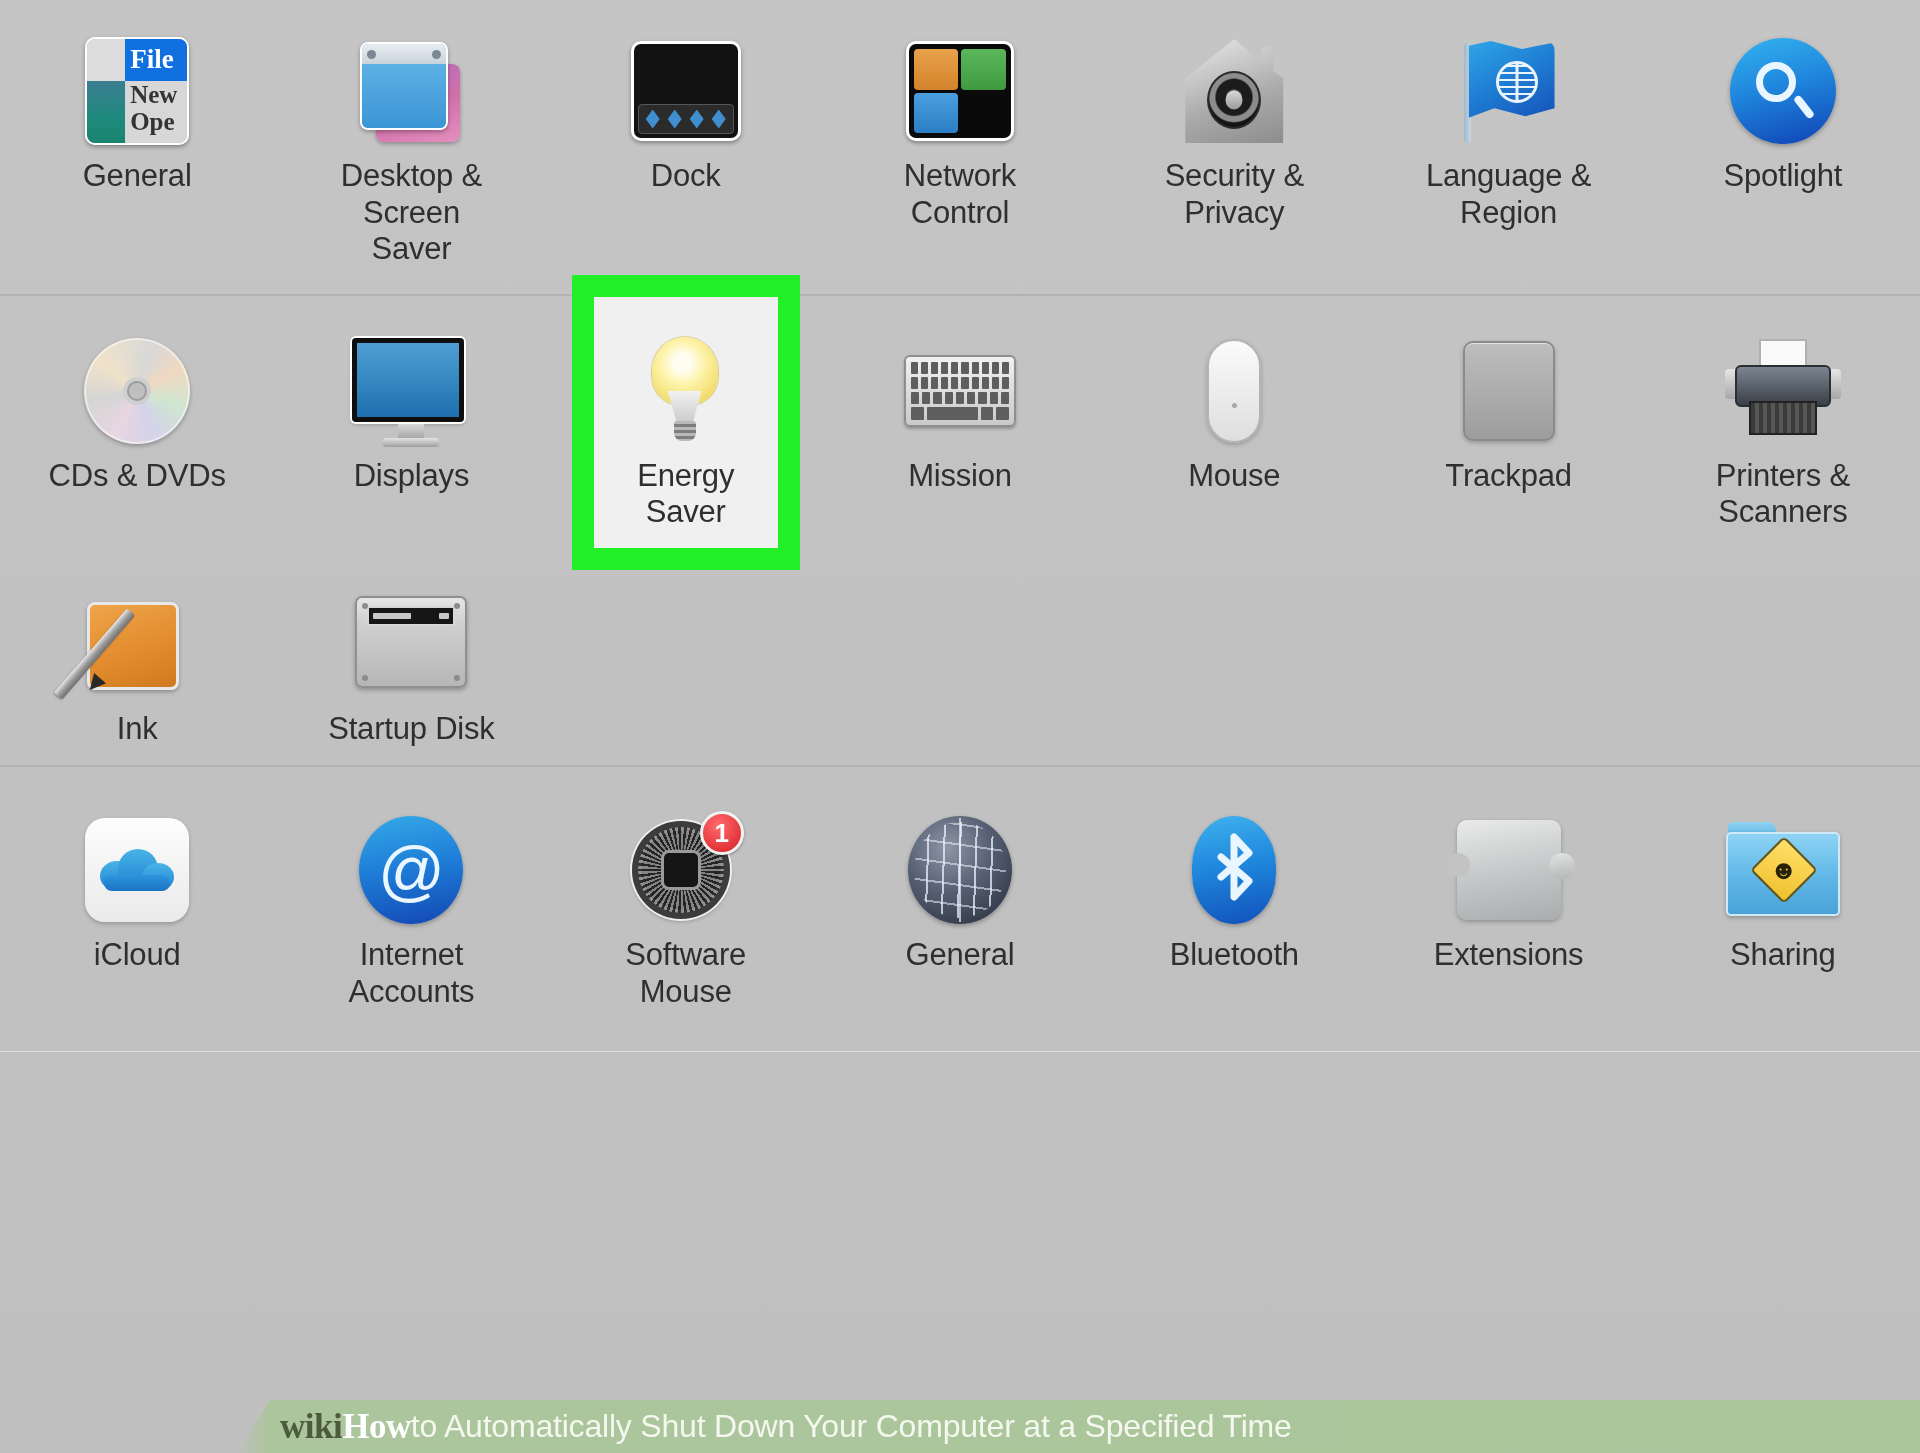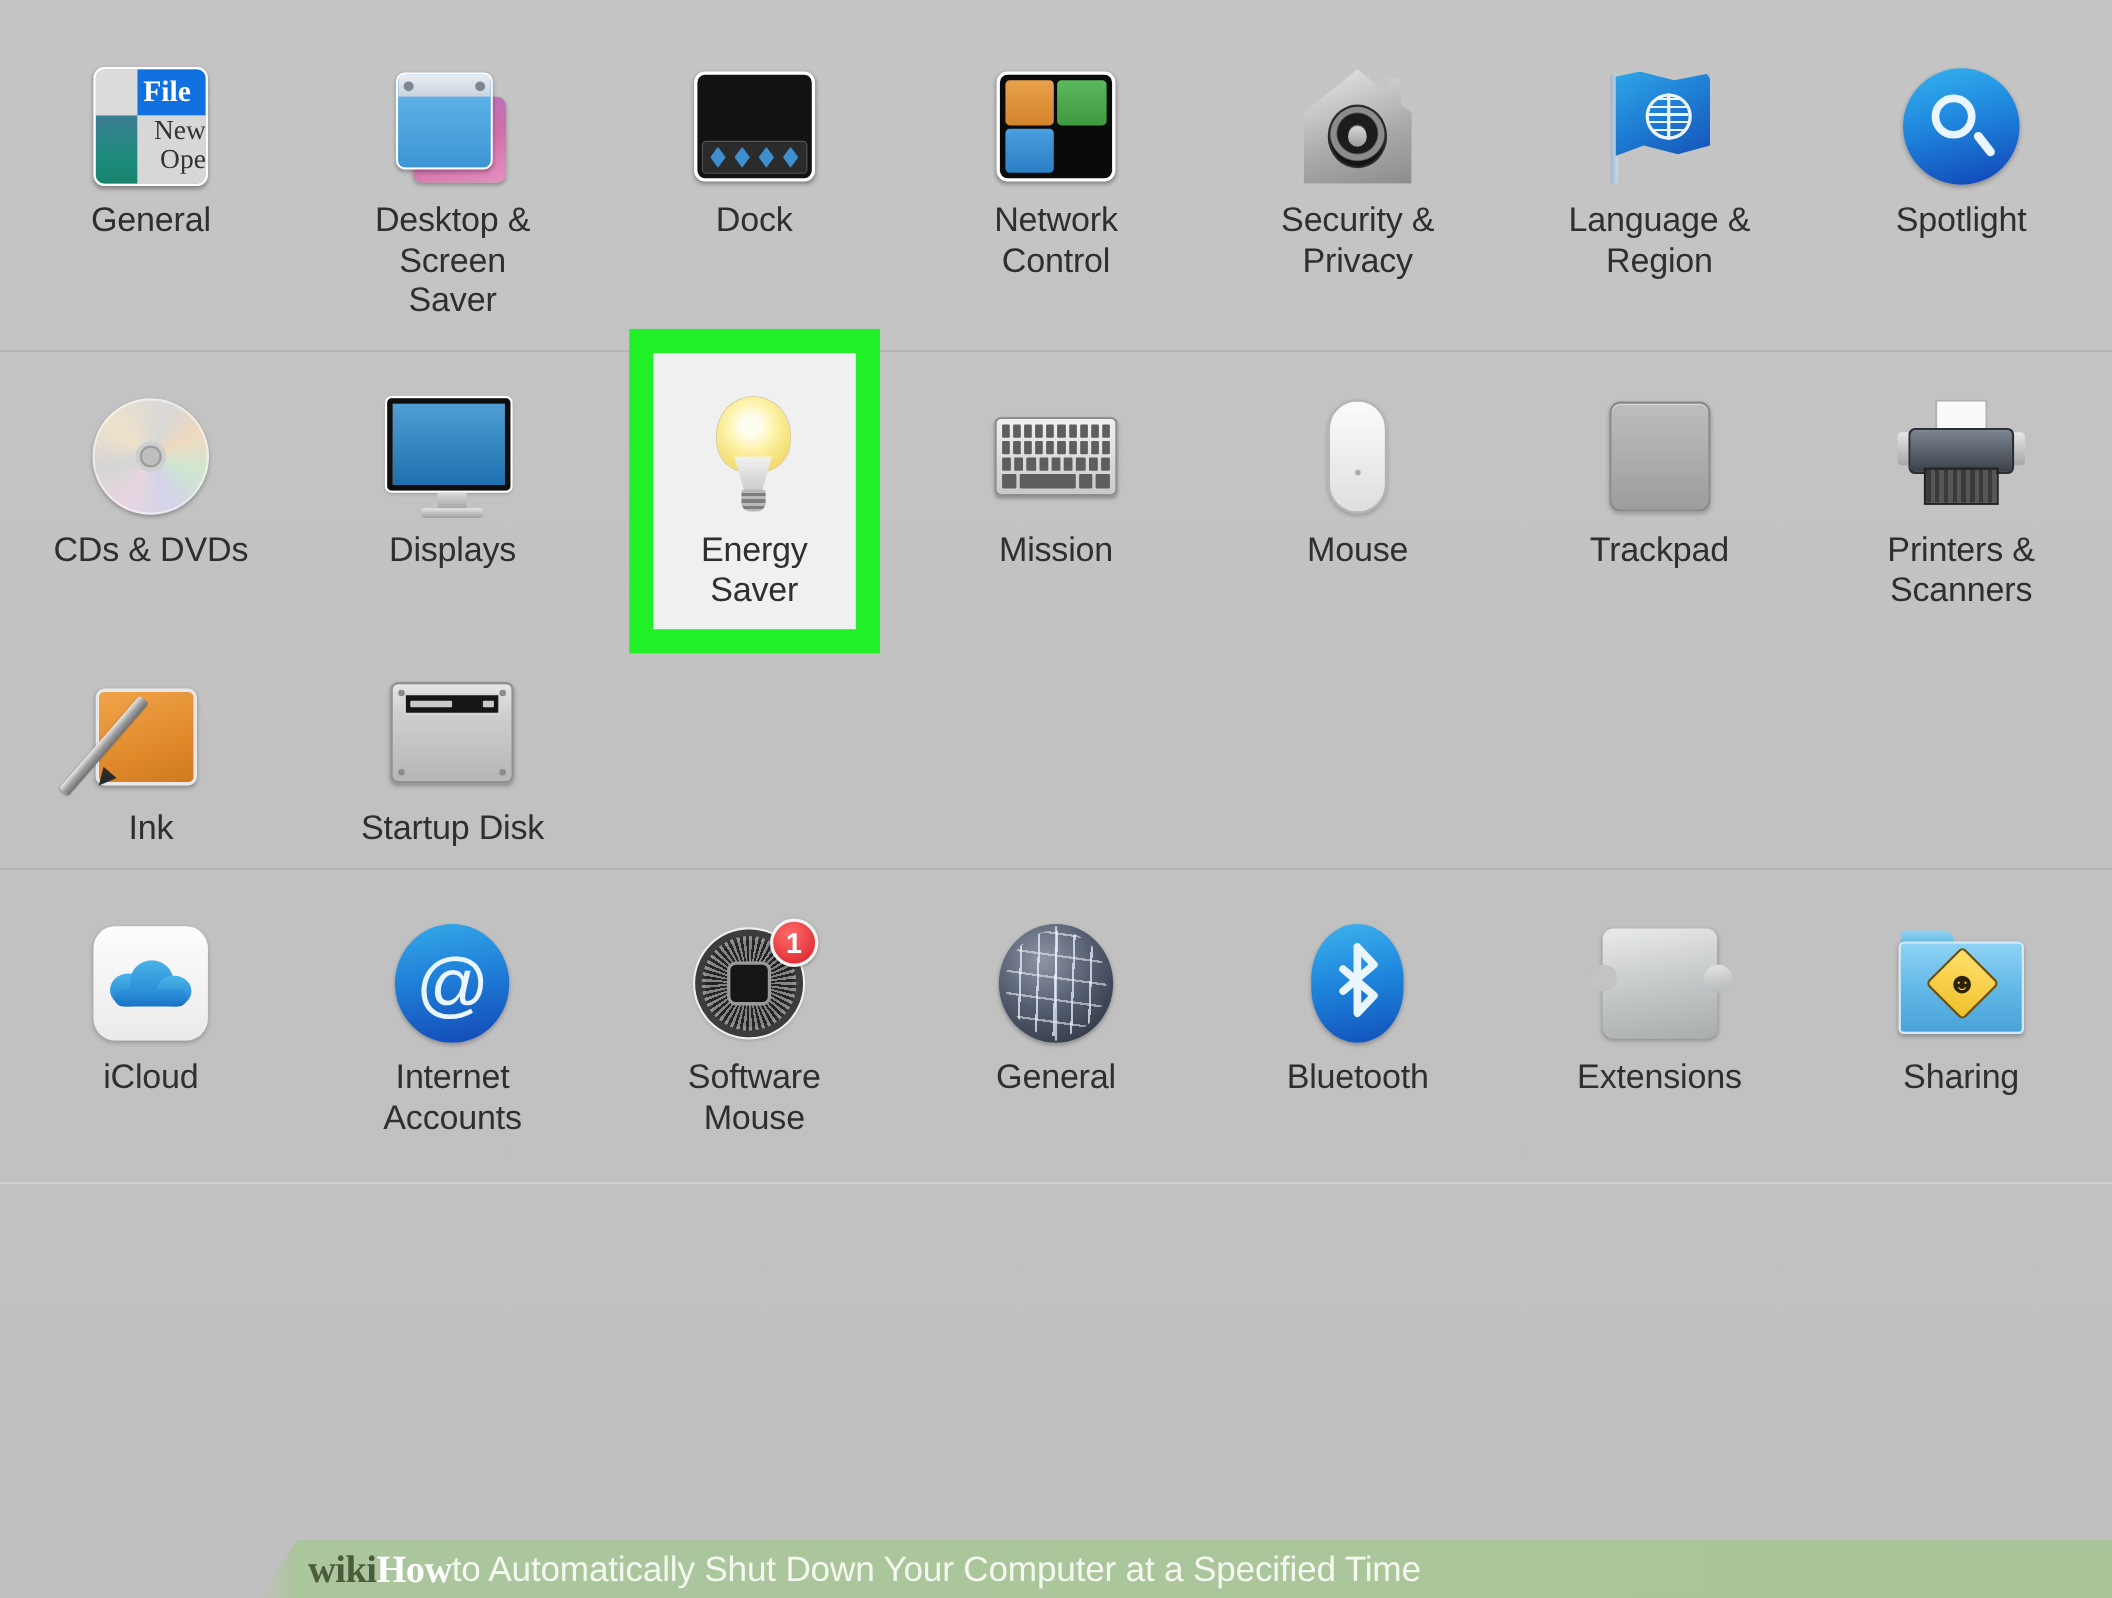--- a/index.html
+++ b/index.html
@@ -72,21 +72,21 @@
     margin-top: 8px;
     font-size: 31px;
     line-height: 1.18;
     color: #2f2f2f;
     font-weight: 400;
     letter-spacing: -0.2px;
     max-width: 180px;
   }
 
   
-  #pane-personal .tile { padding-top: 56px; padding-bottom: 26px; }
+  #pane-personal .tile { padding-top: 32px; padding-bottom: 26px; }
   #pane-hardware .tile { padding-top: 36px; padding-bottom: 18px; }
   #pane-internet .tile { padding-top: 44px; padding-bottom: 40px; }
 
   
 
   
   .ic-general {
     width: 104px; height: 108px;
     border-radius: 10px;
     overflow: hidden;
@@ -98,22 +98,22 @@
   }
   .ic-general .g-tl { background: #dcdcdc; }
   .ic-general .g-tr {
     background: #1070e0;
     color: #fff; font-weight: 700; font-size: 27px;
     display: flex; align-items: center; padding-left: 5px;
     font-family: "Liberation Serif", serif;
   }
   .ic-general .g-bl { background: linear-gradient(180deg,#3b7e93,#1e8a7c 60%,#19856f); }
   .ic-general .g-br {
-    background: #d7d7d7; color: #333; font-size: 25px; font-weight: 400;
-    display: flex; flex-direction: column; align-items: flex-end;
+    background: #d7d7d7; color: #333; font-size: 25px; font-weight: 700;
+    display: flex; flex-direction: column; align-items: flex-start;
     padding-left: 5px; line-height: 1.1; overflow: hidden;
     font-family: "Liberation Serif", serif;
   }
 
   
   .ic-desktop { position: relative; width: 114px; height: 110px; }
   .ic-desktop .back {
     position: absolute; left: 22px; top: 28px;
     width: 84px; height: 78px; border-radius: 8px;
     background: linear-gradient(160deg,#b06fc4,#d16fa8 55%,#e58fc0);

